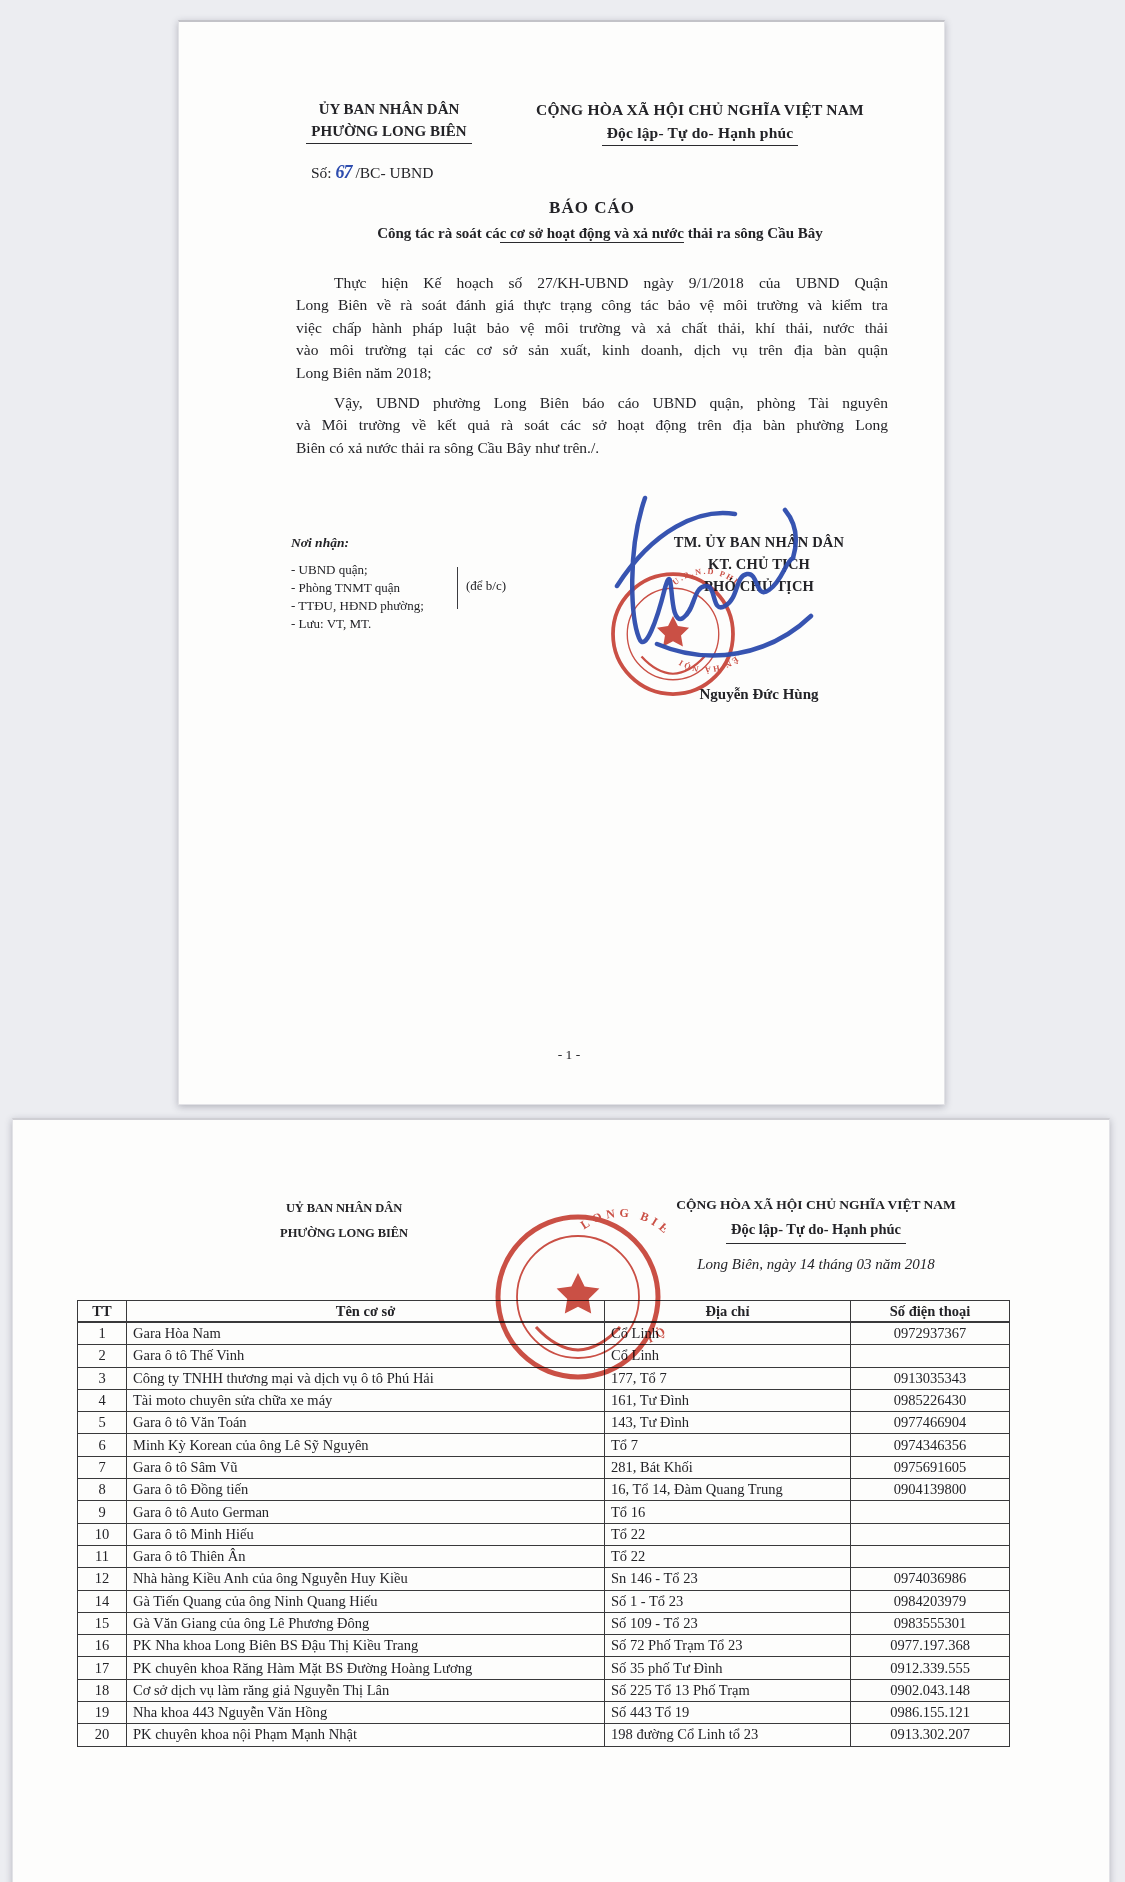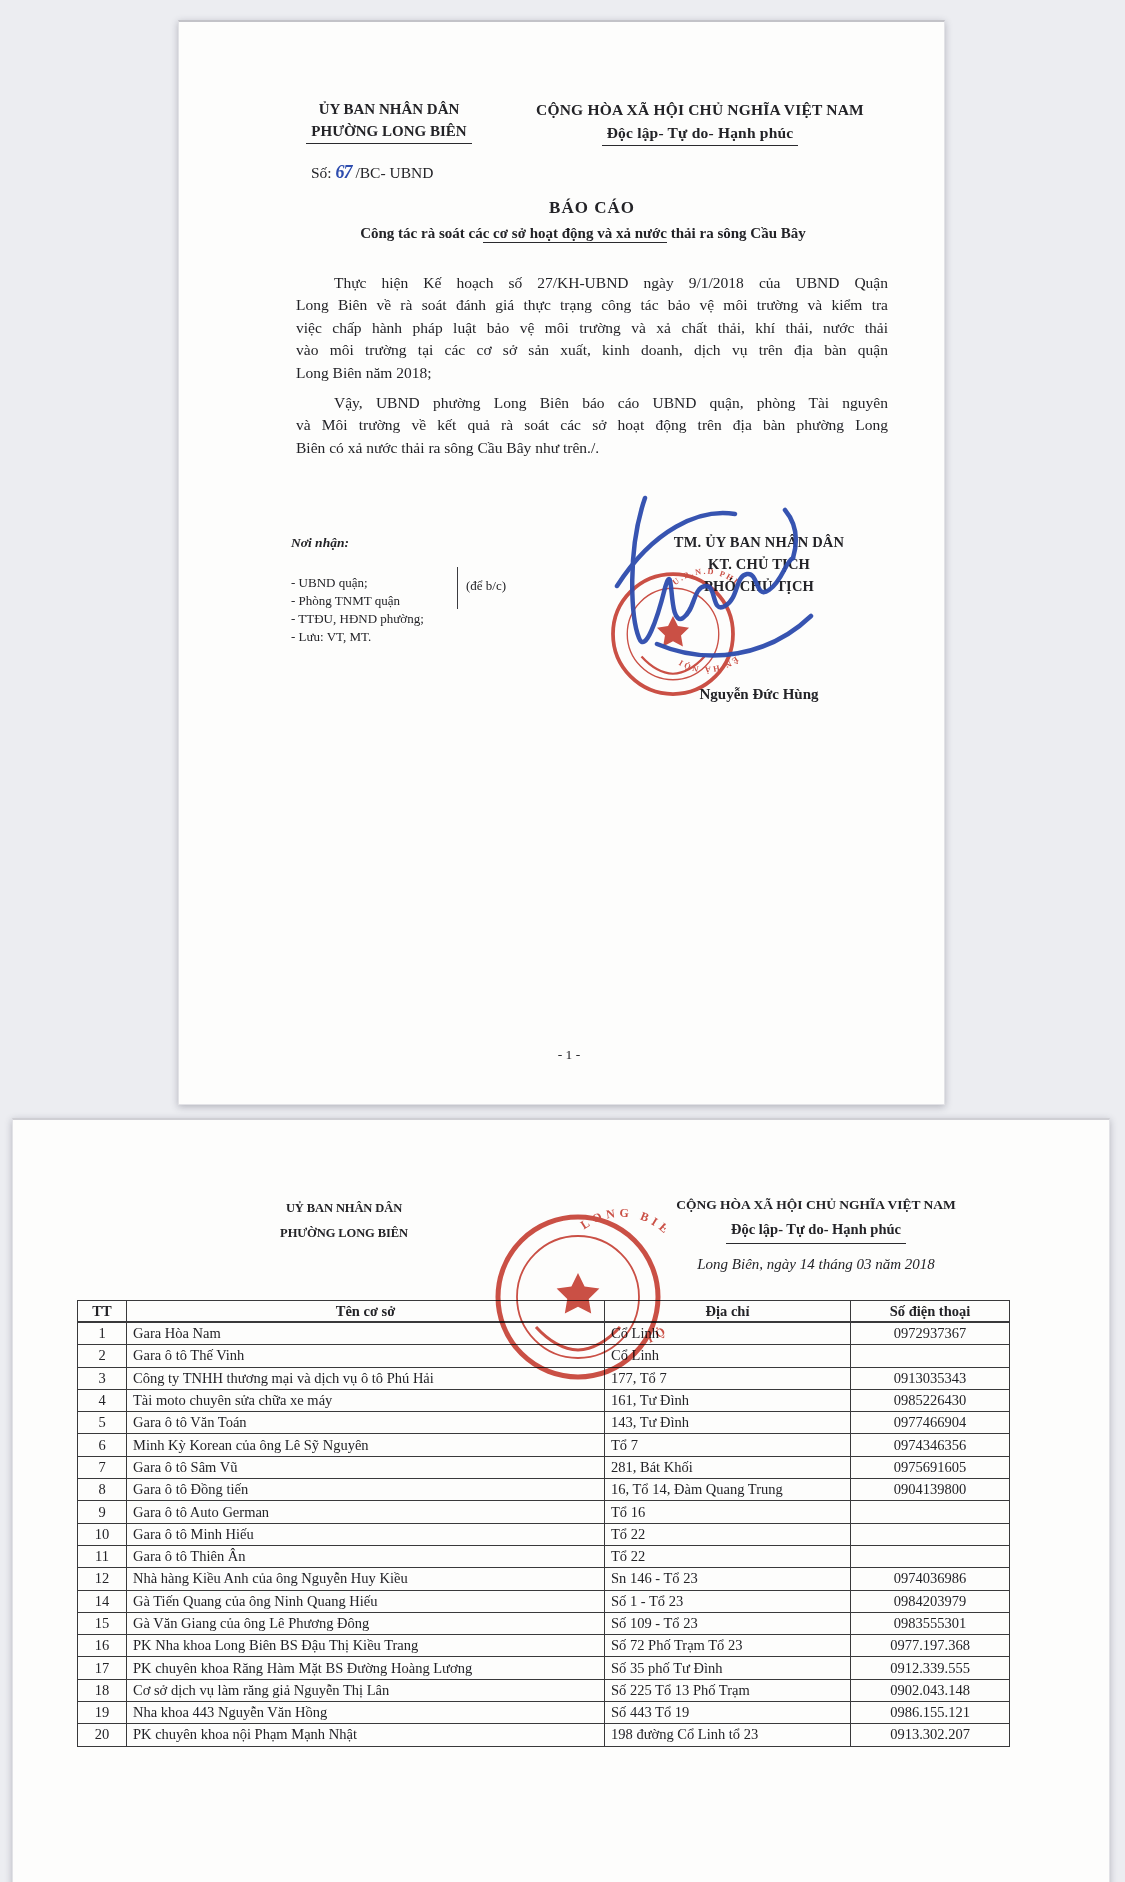--- a/index.html
+++ b/index.html
@@ -17,31 +17,31 @@
   .b{font-weight:bold;}
   .i{font-style:italic;}
   .u-line{border-bottom:1.6px solid #2a2a2e;padding:0 5px 1px 5px;display:inline-block;}
   .hand{color:var(--ink-blue);font-style:italic;font-weight:bold;font-size:18px;letter-spacing:-1px;}
   
   .s1-head-left{left:105px;top:76px;width:210px;font-size:15px;line-height:22px;}
   .s1-head-right{left:315px;top:76px;width:412px;font-size:15.5px;line-height:23px;letter-spacing:.2px;}
   .s1-number{left:132px;top:140px;font-size:15.5px;}
   .s1-date{left:315px;top:141px;width:412px;font-size:16px;}
   .s1-title{left:117px;top:176px;width:592px;font-size:17px;letter-spacing:1px;}
-  .s1-subtitle{left:108px;top:203px;width:592px;font-size:15px;}
+  .s1-subtitle{left:125px;top:203px;width:592px;font-size:15px;}
   .s1-subtitle .us{border-bottom:1.6px solid #2a2a2e;padding-bottom:1px;}
   .s1-body{left:117px;top:250px;width:592px;font-size:15.5px;}
   .para + .para{margin-top:8px;}
   .pline{height:22.4px;line-height:22.4px;text-align:justify;text-align-last:justify;white-space:nowrap;}
   .pline.first{text-indent:38px;}
   .pline.plast{text-align-last:left;white-space:normal;}
   .pline .it{font-style:italic;}
   .s1-recipients{left:112px;top:513px;font-size:13.5px;}
   .s1-recipients .rlabel{font-weight:bold;font-style:italic;}
-  .s1-recipients .ritems{margin-top:23px;font-size:13px;line-height:18px;}
+  .s1-recipients .ritems{margin-top:10px;font-size:13px;line-height:18px;}
   .s1-brace{left:278px;top:545px;height:42px;width:0;border-left:1.5px solid #3c3c40;}
   .s1-note{left:287px;top:556px;font-size:13px;}
   .s1-sign{left:440px;top:509px;width:280px;font-size:14.5px;line-height:22px;letter-spacing:.2px;}
   .s1-signer{left:440px;top:664px;width:280px;font-size:15px;}
   .s1-pagenum{left:300px;top:1025px;width:180px;font-size:13.5px;}
   .seal{mix-blend-mode:multiply;opacity:.88;}
   .sig{opacity:.95;}
   
   .s2-head-left{left:226px;top:76px;width:210px;font-size:12.5px;line-height:25px;letter-spacing:-.1px;}
   .s2-head-right{left:601px;top:72px;width:404px;font-size:13.5px;line-height:25px;}

